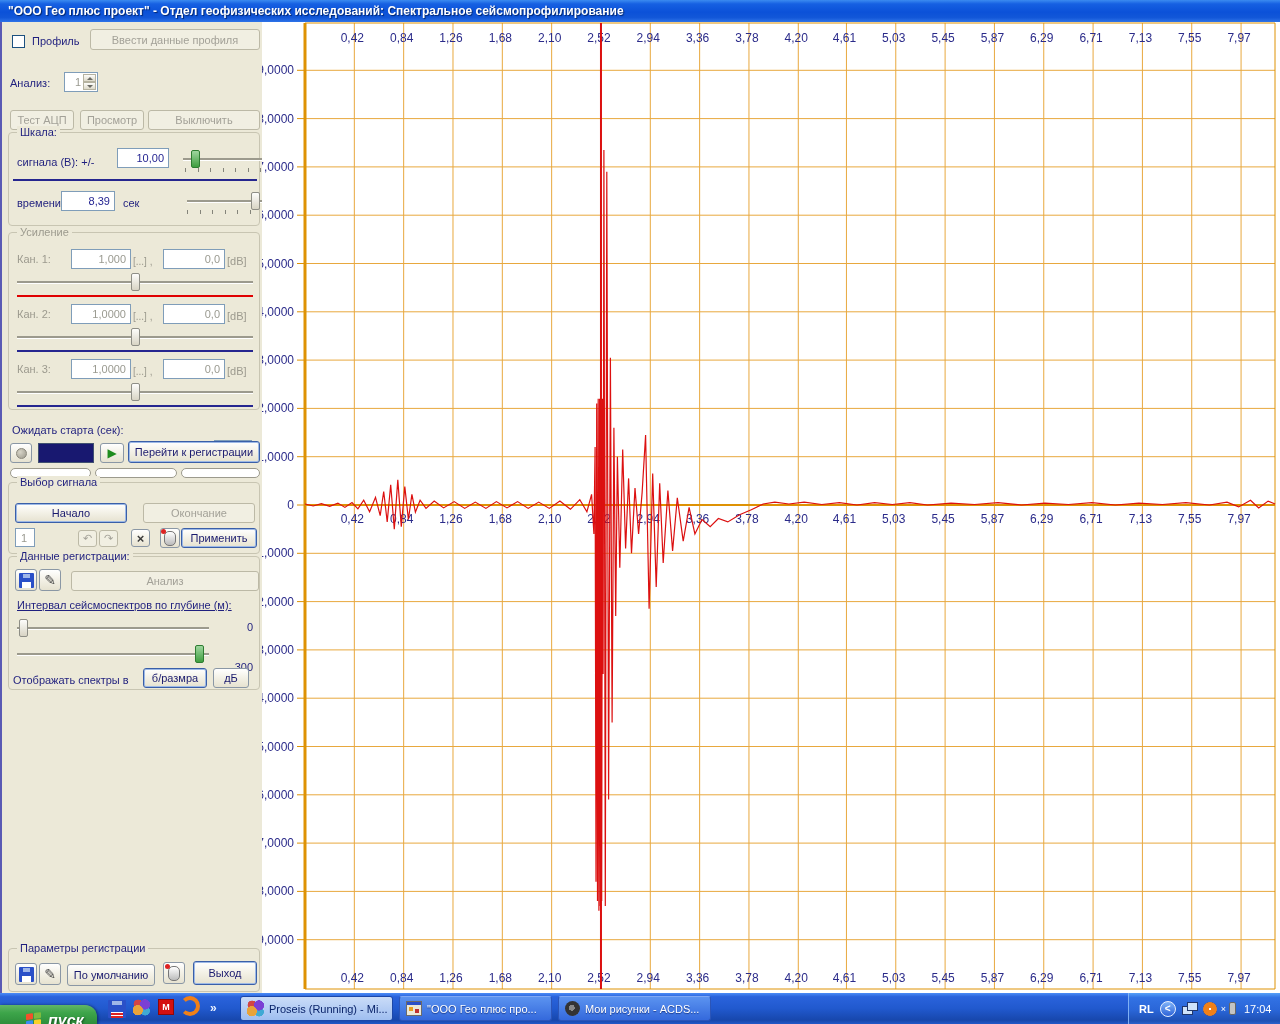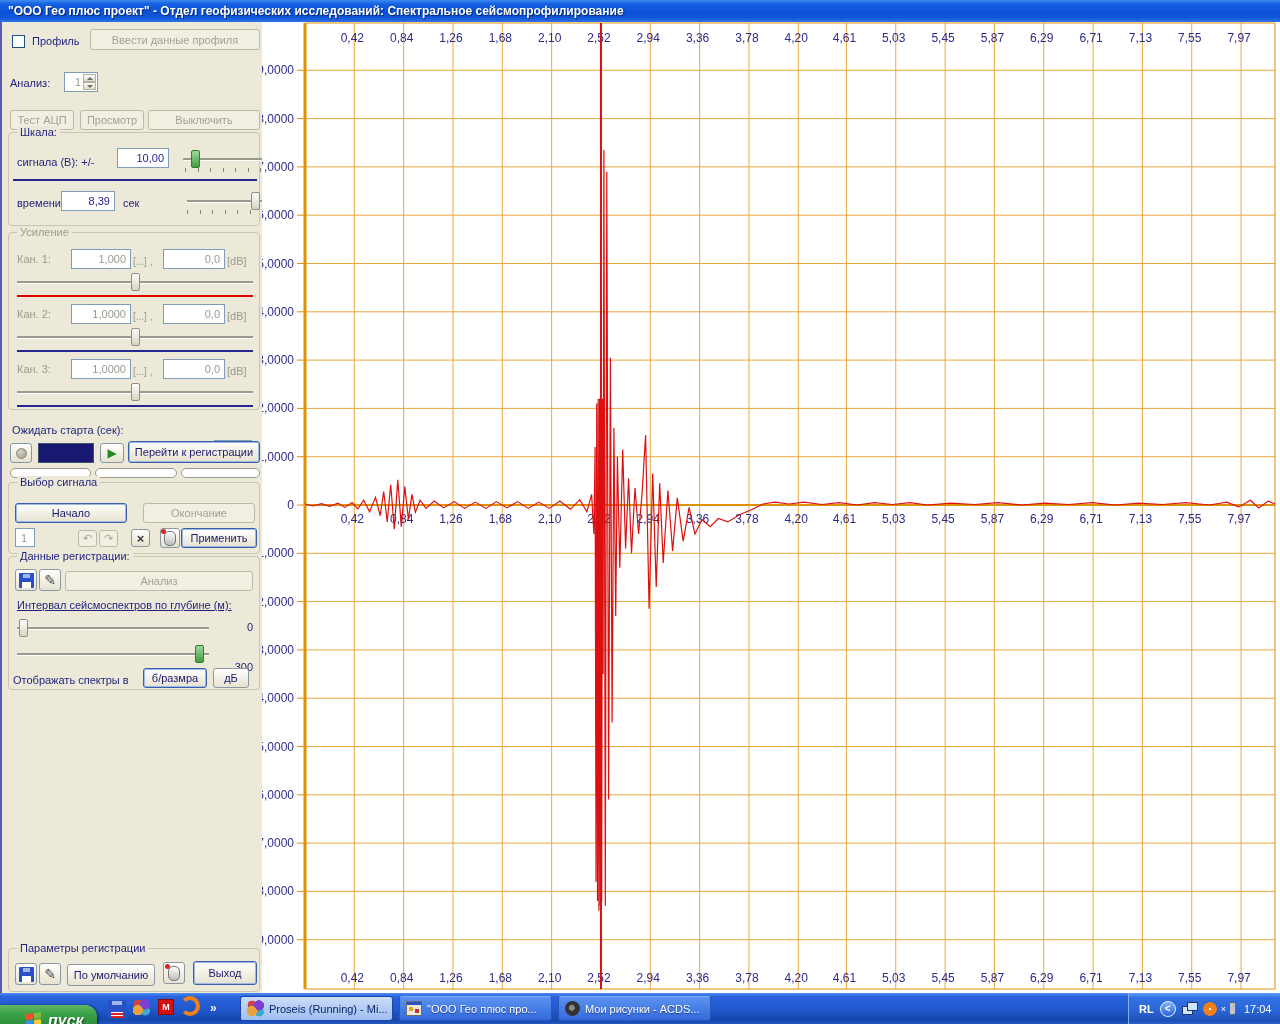--- a/index.html
+++ b/index.html
@@ -253,21 +253,21 @@
   </div>
 
   <div class="grp" style="left:6px;top:534px;width:252px;height:134px">
     <span class="leg">Данные регистрации:</span>
     <button class="abs btn" style="left:6px;top:12px;width:22px;height:22px">
       <span class="icon-floppy"></span>
     </button>
     <button class="abs btn" style="left:30px;top:12px;width:22px;height:22px">
       <span class="icon-pencil">✎</span>
     </button>
-    <button class="abs btn dis" style="left:56px;top:14px;width:188px;height:20px">Анализ</button>
+    <button class="abs btn dis" style="left:62px;top:14px;width:188px;height:20px">Анализ</button>
     <div class="abs lbl u" style="left:8px;top:42px">Интервал сейсмоспектров по глубине (м):</div>
     <div class="groove" style="left:8px;top:70px;width:192px">
       <span class="thumb" style="left:2px"></span>
     </div>
     <div class="abs lbl" style="left:228px;top:64px;width:16px;text-align:right">0</div>
     <div class="groove" style="left:8px;top:96px;width:192px">
       <span class="thumb green" style="left:178px"></span>
     </div>
     <div class="abs lbl" style="left:218px;top:104px;width:26px;text-align:right">300</div>
     <div class="abs lbl" style="left:4px;top:117px">Отображать спектры в</div>

